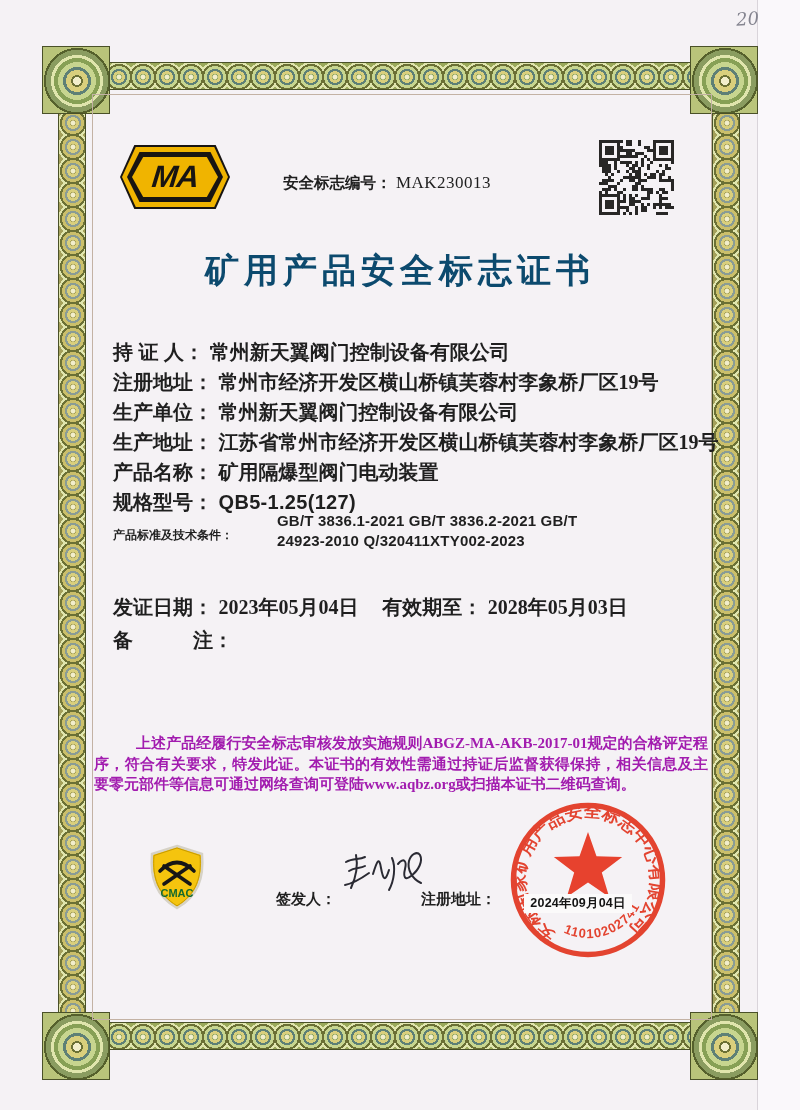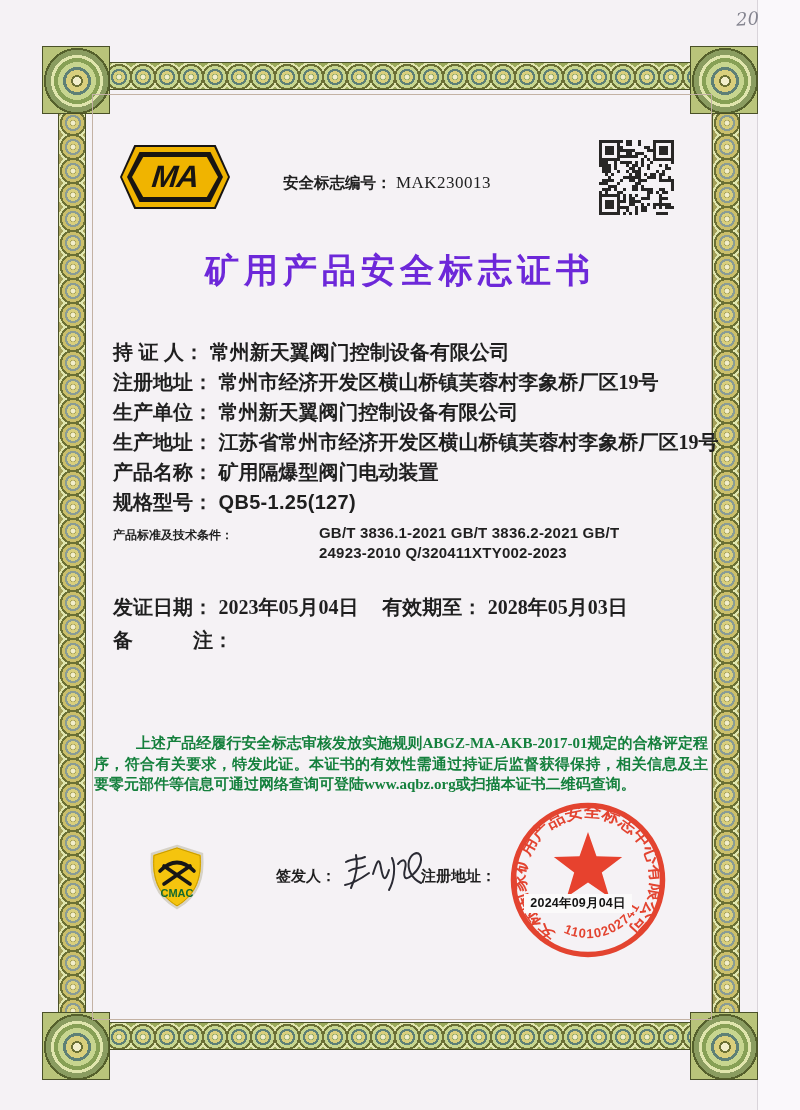--- a/index.html
+++ b/index.html
@@ -34,39 +34,39 @@
   .ma .l2{inset:7px;background:#181512;}
   .ma .l3{inset:12px;background:#f0b400;display:flex;align-items:center;justify-content:center;}
   .ma .txt{font:italic 900 31px "Liberation Sans",sans-serif;color:#181512;transform:skewX(-6deg);letter-spacing:-1px;}
   .certline{position:absolute;left:283px;top:173px;white-space:nowrap;}
   .certline .lab{font:15.5px "Liberation Sans",sans-serif;font-weight:600;}
   .certline .val{font:17px "Liberation Serif",serif;letter-spacing:.5px;margin-top:28px;}
   .qr{position:absolute;left:599px;top:140px;display:grid;grid-template-columns:repeat(25,3px);grid-auto-rows:3px;background:#f5f2f5;}
   .qr b{background:#282726;}
 
   .title{position:absolute;left:0;top:248px;width:100%;text-align:center;
-    font:900 34px "Liberation Sans",sans-serif;letter-spacing:5px;color:#6d28d9;}
+    font:900 34px "Liberation Sans",sans-serif;letter-spacing:5px;color:#0c4a6e;}
 
   
   .row{position:absolute;left:113px;white-space:nowrap;font-size:20px;line-height:22px;}
   .flabel{display:inline-block;min-width:82px;font-weight:700;font-family:"Liberation Sans",sans-serif;}
   .fvalue{font-weight:700;font-family:"Liberation Serif",serif;}
   .fvalue.latin{font-family:"Liberation Sans",sans-serif;letter-spacing:.3px;}
   .std-row{position:absolute;left:113px;top:511px;width:500px;}
   .std-label{position:absolute;left:0;top:16px;font-weight:700;font-family:"Liberation Sans",sans-serif;font-size:12px;}
-  .std-value{position:absolute;left:164px;top:12px;width:332px;font:700 15px/19.5px "Liberation Sans",sans-serif;letter-spacing:.2px;margin-left:42px;}
+  .std-value{position:absolute;left:164px;top:0;width:332px;font:700 15px/19.5px "Liberation Sans",sans-serif;letter-spacing:.2px;}
   .d-iss-val{display:inline-block;min-width:158px;}
   .d-val-lab{display:inline-block;min-width:84px;font-weight:700;font-family:Liberation Serif, serif;}
 
   .statement{position:absolute;left:94px;top:733px;width:614px;
-    font:700 15px/20.5px "Liberation Serif",serif;text-align:justify;text-indent:2.8em;color:#15803d;}
+    font:700 15px/20.5px "Liberation Serif",serif;text-align:justify;text-indent:2.8em;color:#a21caf;}
 
   
   .cmac{position:absolute;left:146px;top:844px;}
-  .signer-label,.dept-label{position:absolute;top:867px;font:700 15px "Liberation Sans",sans-serif;}
+  .signer-label,.dept-label{position:absolute;top:890px;font:700 15px "Liberation Sans",sans-serif;}
   .signer-label{left:276px;}
   .dept-label{left:421px;}
   .signature{position:absolute;left:338px;top:842px;}
   .seal{position:absolute;left:503px;top:795px;}
   .seal-date{position:absolute;left:524px;top:894px;width:108px;height:19px;background:#fbfafa;
     font:900 12.5px/19px "Liberation Sans",sans-serif;color:#131313;text-align:center;letter-spacing:.2px;}
 </style>
 </head>
 <body>
 

